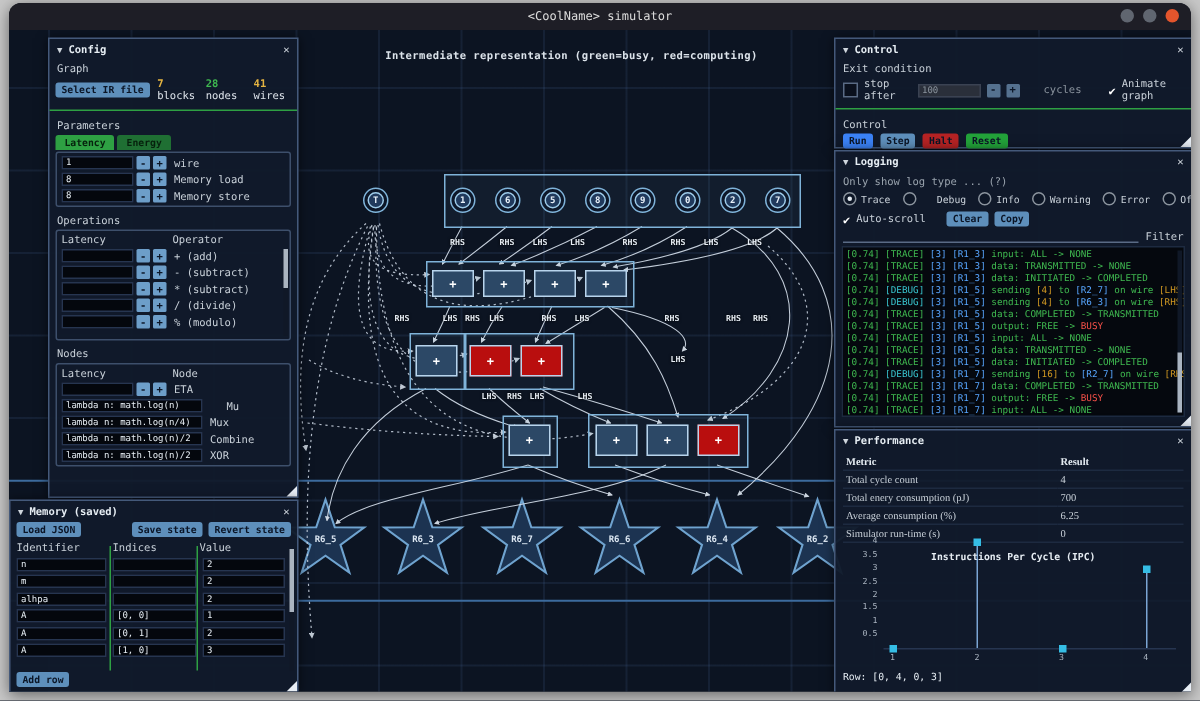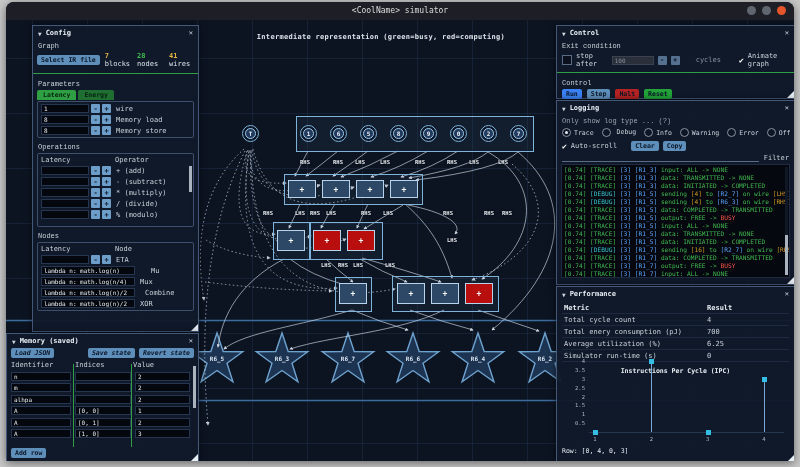--- a/index.html
+++ b/index.html
@@ -28,21 +28,21 @@
   .grect{position:absolute;border:1px solid #7fb3d9;background:rgba(127,179,217,.06);}
   .gbox{position:absolute;border:1px solid #b8d4ec;display:flex;align-items:center;
         justify-content:center;color:#fff;font-size:8px;font-weight:bold;}
   .elabel{position:absolute;transform:translateX(-50%);color:#e8eef5;font-size:5.5px;
           font-weight:bold;text-shadow:0 0 2px #000;}
   .panel{position:absolute;background:rgba(17,26,43,.96);border:1px solid #44597a;
          box-shadow:0 0 7px rgba(0,0,0,.55);color:#c9d1d9;font-size:7px;}
   .ptitle{display:flex;align-items:center;gap:4px;padding:3px 5px 2px 5px;font-weight:bold;color:#e6edf3;}
   .tri{font-size:6px;color:#cfd6dd;}
   .pclose{margin-left:auto;color:#cfd6dd;font-size:7px;}
-  .seclabel{padding:3px 5px 1px 5px;color:#c9d1d9;font-family:Liberation Mono, monospace;}
+  .seclabel{padding:3px 5px 1px 5px;color:#c9d1d9;}
   .hdiv{height:1px;background:#2ea043;margin:3px 0;}
   .btn{background:#5e8fbb;color:#0b1526;border-radius:2px;padding:1px 4px;display:inline-block;
        font-size:6.5px;font-weight:bold;white-space:nowrap;}
   .tab{border-radius:2px 2px 0 0;padding:1px 6px;font-size:6.5px;font-weight:bold;}
   .fs{border:1px solid #3d4f6b;border-radius:2px;margin:1px 4px 2px 4px;position:relative;}
   .fshead{display:grid;grid-template-columns:74px auto;padding:2px 3px 0 3px;color:#c9d1d9;}
   .frow{display:flex;align-items:center;gap:2px;margin:2px 3px;}
   .tin{background:#04070d;border:1px solid #263550;color:#e6edf3;font-family:"DejaVu Sans Mono",monospace;
        font-size:6px;height:9px;padding:0 2px;box-sizing:border-box;}
   .step{width:9px;height:9px;background:#6d9ec9;color:#0b1526;display:flex;align-items:center;
@@ -51,21 +51,21 @@
   .sthumb{position:absolute;left:0;width:3px;background:#aab4c0;}
   .rsz{position:absolute;right:0;bottom:0;width:0;height:0;
        border-left:7px solid transparent;border-bottom:7px solid #e8eef5;}
   .cb{width:8px;height:8px;border:1px solid #5a6b85;background:#0a101d;flex:0 0 8px;}
   .chk{color:#fff;font-size:8px;}
   .radio{width:7px;height:7px;border:1px solid #8b949e;border-radius:50%;background:#0d1626;
          display:flex;align-items:center;justify-content:center;flex:0 0 7px;}
   .rdot{width:3px;height:3px;border-radius:50%;background:#e6edf3;}
   .console{position:absolute;left:4px;right:4px;background:#05080e;border:1px solid #1d2a40;
            overflow:hidden;font-size:6.2px;line-height:8px;white-space:nowrap;}
-  .ptable{display:grid;grid-template-columns:1fr 84px;margin:2px 5px;border-bottom:1px solid #1d2a40;}
+  .ptable{display:grid;grid-template-columns:1fr 84px;margin:2px 5px;border-bottom:1px solid #1d2a40;font-family:Liberation Serif, serif;}
   .ptable>div{padding:1.5px 2px;border-top:1px solid #1d2a40;}
   .pthead{font-weight:bold;color:#e6edf3;border-top:none!important;}
   .abs{position:absolute;}
 </style>
 </head>
 <body>
 
 <div class="screen">
   <div class="window">
     <div class="titlebar">
@@ -265,21 +265,21 @@
               <div class="frow">
                 <input class="tin" readonly="" style="width: 48px;">
                 <div class="step">-</div>
                 <div class="step">+</div>
                 <span style="margin-left: 3px; white-space: nowrap;">- (subtract)</span>
               </div>
               <div class="frow">
                 <input class="tin" readonly="" style="width: 48px;">
                 <div class="step">-</div>
                 <div class="step">+</div>
-                <span style="margin-left: 3px; white-space: nowrap;">* (multiply)</span>
+                <span style="margin-left: 3px; white-space: nowrap;">* (subtract)</span>
               </div>
               <div class="frow">
                 <input class="tin" readonly="" style="width: 48px;">
                 <div class="step">-</div>
                 <div class="step">+</div>
                 <span style="margin-left: 3px; white-space: nowrap;">/ (divide)</span>
               </div>
               <div class="frow">
                 <input class="tin" readonly="" style="width: 48px;">
                 <div class="step">-</div>
@@ -307,38 +307,38 @@
               <div class="frow">
                 <input class="tin" readonly="" value="lambda n: math.log(n)" style="width: 94px;">
                 <span style="margin-left: 14px; white-space: nowrap;">Mu</span>
               </div>
               <div class="frow">
                 <input class="tin" readonly="" value="lambda n: math.log(n/4)" style="width: 94px;">
                 <span style="margin-left: 3px; white-space: nowrap;">Mux</span>
               </div>
               <div class="frow">
                 <input class="tin" readonly="" value="lambda n: math.log(n)/2" style="width: 94px;">
-                <span style="margin-left: 8px; white-space: nowrap;">Combine</span>
+                <span style="margin-left: 3px; white-space: nowrap;">Combine</span>
               </div>
               <div class="frow">
                 <input class="tin" readonly="" value="lambda n: math.log(n)/2" style="width: 94px;">
                 <span style="margin-left: 3px; white-space: nowrap;">XOR</span>
               </div>
             </div>
         </div>
         <div class="rsz"></div>
       </div>
 
       <div class="panel" id="p-memory" style="left:0px;top:313px;width:191px;height:127px;">
         <div class="ptitle">
           <span class="tri">▼</span>
           <span>Memory (saved)</span>
           <span class="pclose">✕</span>
         </div>
-        <div style="display:flex;align-items:center;padding:1px 4px;gap:4px;font-style:italic;">
+        <div style="display:flex;align-items:center;padding:1px 4px;gap:4px;">
           <span class="btn">Load JSON</span>
           <span class="btn" style="margin-left:auto;">Save state</span>
           <span class="btn">Revert state</span>
         </div>
         <div id="mem-header" style="display:grid;grid-template-columns:64px 58px auto;padding:2px 12px 0 4px;color:#c9d1d9;">
             <span>Identifier</span>
             <span>Indices</span>
             <span>Value</span>
           </div>
         <div id="mem-rows" style="padding:0 8px 0 4px;">
@@ -417,21 +417,21 @@
           <span class="pclose">✕</span>
         </div>
         <div class="seclabel" style="color:#9aa4ae;">Only show log type ... (?)</div>
         <div id="log-radios" style="display:flex;gap:8px;align-items:center;padding:2px 5px;">
             <span style="display: flex; align-items: center; gap: 3px;">
               <span class="radio">
                 <span class="rdot"></span>
               </span>
               <span style="font-size: 6.5px;">Trace</span>
             </span>
-            <span style="display: flex; align-items: flex-start; gap: 6px;">
+            <span style="display: flex; align-items: center; gap: 14px;">
               <span class="radio"></span>
               <span style="font-size: 6.5px;">Debug</span>
             </span>
             <span style="display: flex; align-items: center; gap: 3px;">
               <span class="radio"></span>
               <span style="font-size: 6.5px;">Info</span>
             </span>
             <span style="display: flex; align-items: center; gap: 3px;">
               <span class="radio"></span>
               <span style="font-size: 6.5px;">Warning</span>
@@ -485,21 +485,21 @@
           <span>Performance</span>
           <span class="pclose">✕</span>
         </div>
         <div class="ptable" id="perf-table">
             <div class="pthead">Metric</div>
             <div class="pthead">Result</div>
             <div>Total cycle count</div>
             <div>4</div>
             <div>Total enery consumption (pJ)</div>
             <div>700</div>
-            <div>Average utilization (%)</div>
+            <div>Average consumption (%)</div>
             <div>6.25</div>
             <div>Simulator run-time (s)</div>
             <div>0</div>
           </div>
         <div style="text-align:center;color:#e6edf3;font-size:6.5px;font-weight:bold;padding-top:3px;">Instructions Per Cycle (IPC)</div>
         <div id="ipc-chart" style="position:absolute;left:0;top:70px;right:0;height:90px;">
             <div class="abs" style="left: 32px; right: 10px; top: 75px; height: 1px; background: rgb(38, 53, 80);"></div>
             <div class="abs" style="left: 4px; width: 24px; top: 63.125px; text-align: right; font-size: 5.5px; color: rgb(170, 180, 192);">0.5</div>
             <div class="abs" style="left: 4px; width: 24px; top: 54.25px; text-align: right; font-size: 5.5px; color: rgb(170, 180, 192);">1</div>
             <div class="abs" style="left: 4px; width: 24px; top: 45.375px; text-align: right; font-size: 5.5px; color: rgb(170, 180, 192);">1.5</div>

